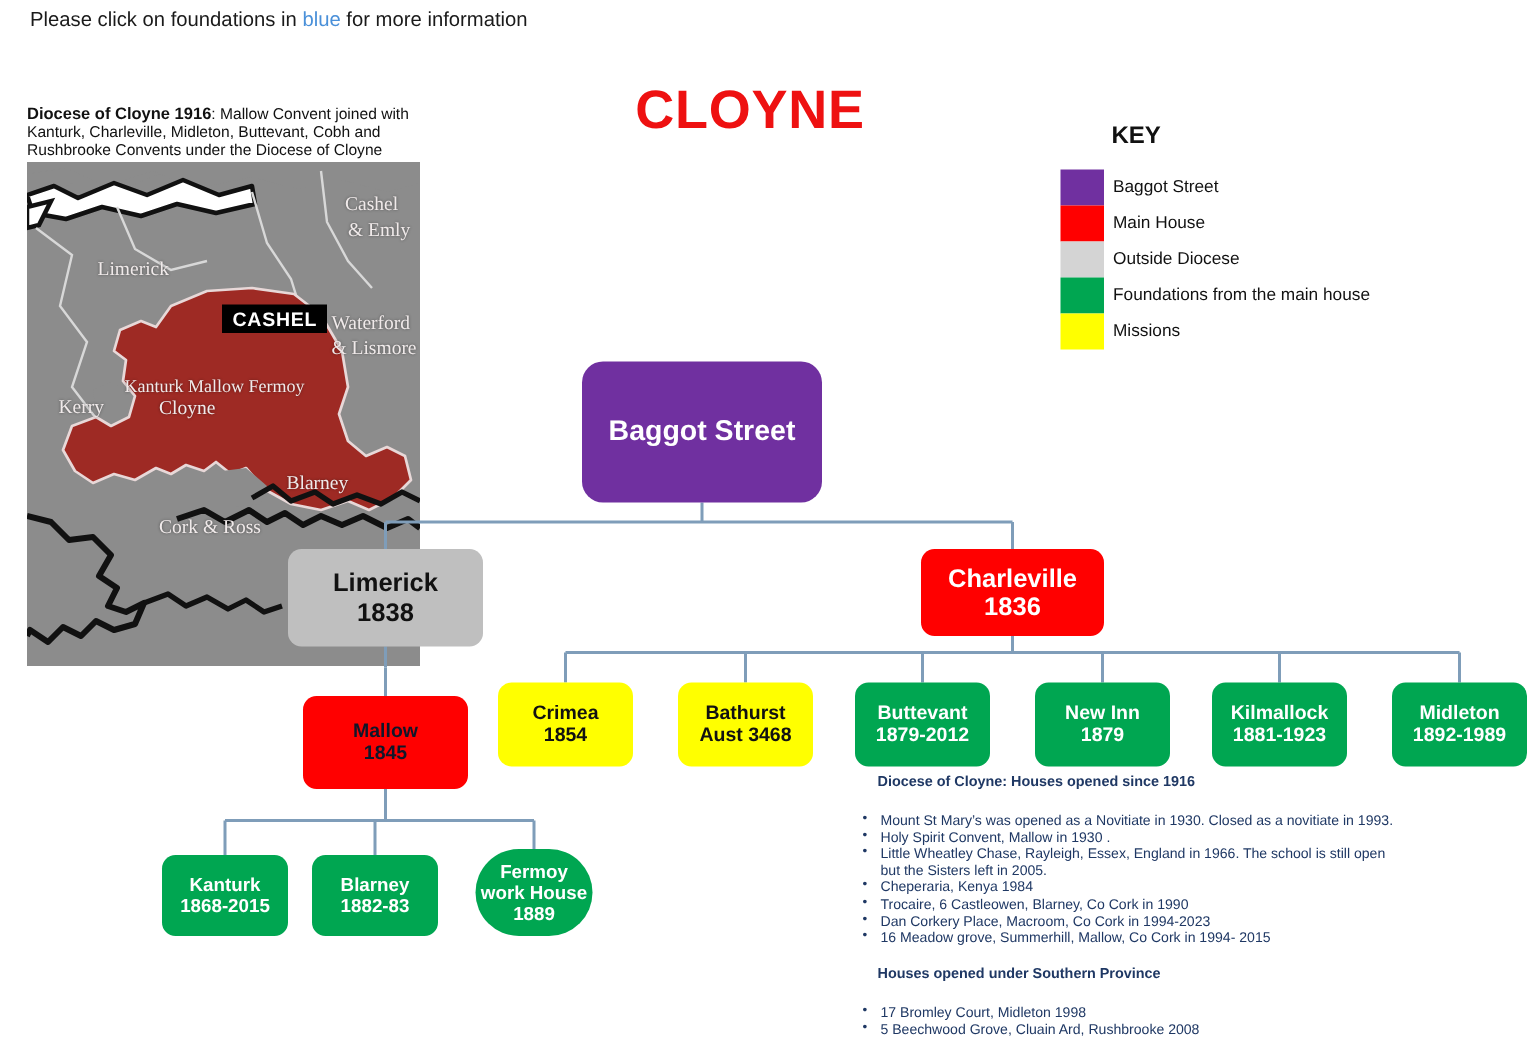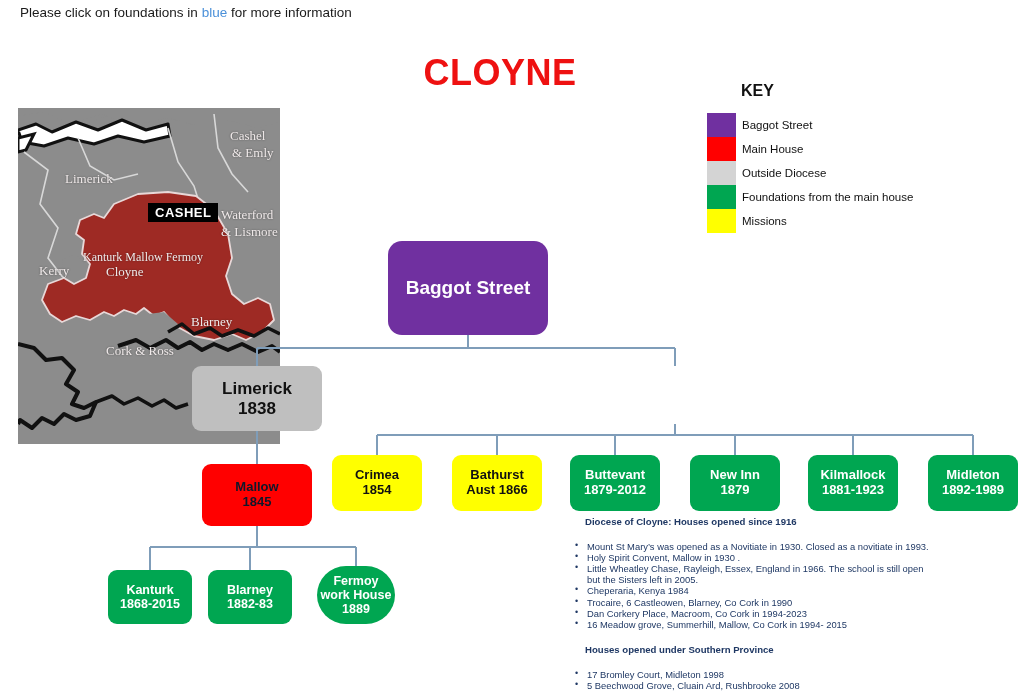--- a/index.html
+++ b/index.html
@@ -78,20 +78,23 @@
 <body>
 
 <div class="canvas">
 
   <div class="abs" id="click-note">
     <span>Please click on foundations in </span><span class="blue">blue</span><span> for more information</span>
   </div>
 
   <div class="abs" id="cloyne-title">CLOYNE</div>
 
+  <div class="abs" id="map-caption">
+    <b>Diocese of Cloyne 1916</b><span>: Mallow Convent joined with  Kanturk, Charleville, Midleton, Buttevant, Cobh and Rushbrooke Convents under the Diocese of Cloyne</span>
+  </div>
 
   <div class="abs" id="map-wrap">
     <svg id="map-svg" width="262" height="336" viewBox="0 0 262 336">
       <rect x="0" y="0" width="262" height="336" fill="#8c8c8c"></rect>
 
       <path d="M0,0 L262,0 L262,6 L150,4 L120,14 L88,8 L60,20 L30,14 L8,26 L0,20 Z" fill="#8c8c8c"></path>
       <path d="M0,8 L26,4 L52,16 L84,6 L112,18 L150,10 L180,18 L210,12 L240,20 L262,14 L262,0 L0,0 Z" fill="#8c8c8c"></path>
 
       <path d="M0,22 L18,16 L34,24 L58,14 L80,22 L104,12 L128,22 L150,16 L152,28 L126,34 L100,28 L76,36 L50,30 L26,38 L4,34 Z" fill="#ffffff" stroke="#111" stroke-width="3" stroke-linejoin="round"></path>
       <path d="M0,30 L16,26 L8,42 L0,44 Z" fill="#ffffff" stroke="#111" stroke-width="3"></path>
@@ -169,36 +172,42 @@
         <span>
           <div>Baggot Street</div>
         </span>
       </div>
       <div class="node lvl2" style="left: 192px; top: 366px; width: 130px; height: 65px; background: rgb(191, 191, 191); color: rgb(17, 17, 17);">
         <span>
           <div>Limerick</div>
           <div>1838</div>
         </span>
       </div>
+      <div class="node lvl2" style="left: 614px; top: 366px; width: 122px; height: 58px; background: rgb(255, 0, 0); color: rgb(255, 255, 255);">
+        <span>
+          <div>Charleville</div>
+          <div>1836</div>
+        </span>
+      </div>
       <div class="node lvl3" style="left: 202px; top: 464px; width: 110px; height: 62px; background: rgb(255, 0, 0); color: #0f172a;">
         <span>
           <div>Mallow</div>
           <div>1845</div>
         </span>
       </div>
       <div class="node lvl3" style="left: 332px; top: 455px; width: 90px; height: 56px; background: rgb(255, 255, 0); color: rgb(17, 17, 17);">
         <span>
           <div>Crimea</div>
           <div>1854</div>
         </span>
       </div>
       <div class="node lvl3" style="left: 452px; top: 455px; width: 90px; height: 56px; background: rgb(255, 255, 0); color: rgb(17, 17, 17);">
         <span>
           <div>Bathurst</div>
-          <div>Aust 1866</div>
+          <div>Aust 3468</div>
         </span>
       </div>
       <div class="node lvl3" style="left: 570px; top: 455px; width: 90px; height: 56px; background: rgb(0, 166, 81); color: rgb(255, 255, 255);">
         <span>
           <div>Buttevant</div>
           <div>1879-2012</div>
         </span>
       </div>
       <div class="node lvl3" style="left: 690px; top: 455px; width: 90px; height: 56px; background: rgb(0, 166, 81); color: rgb(255, 255, 255);">
         <span>

